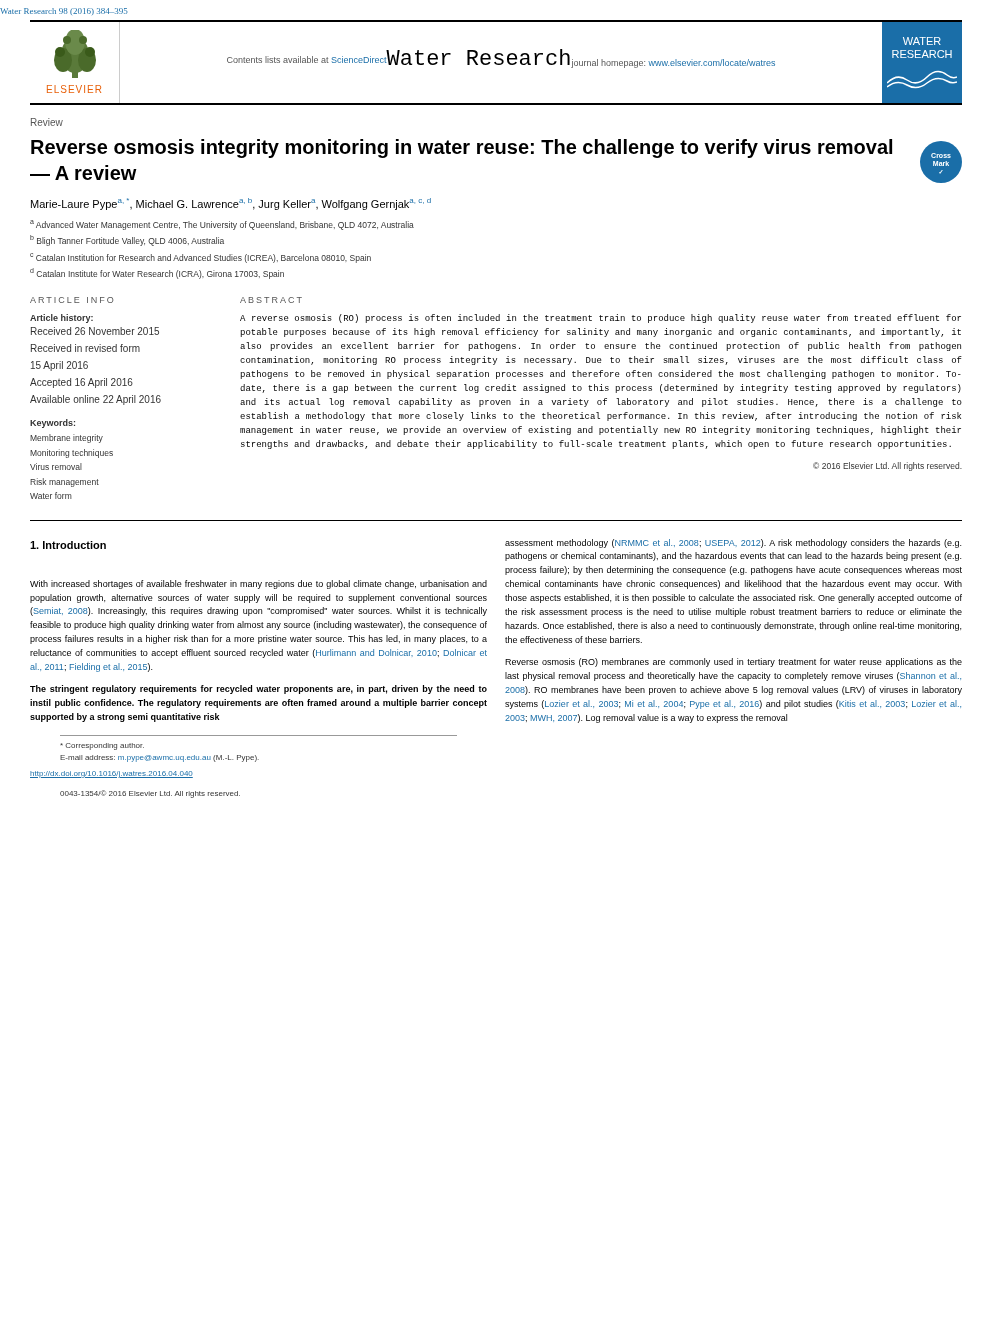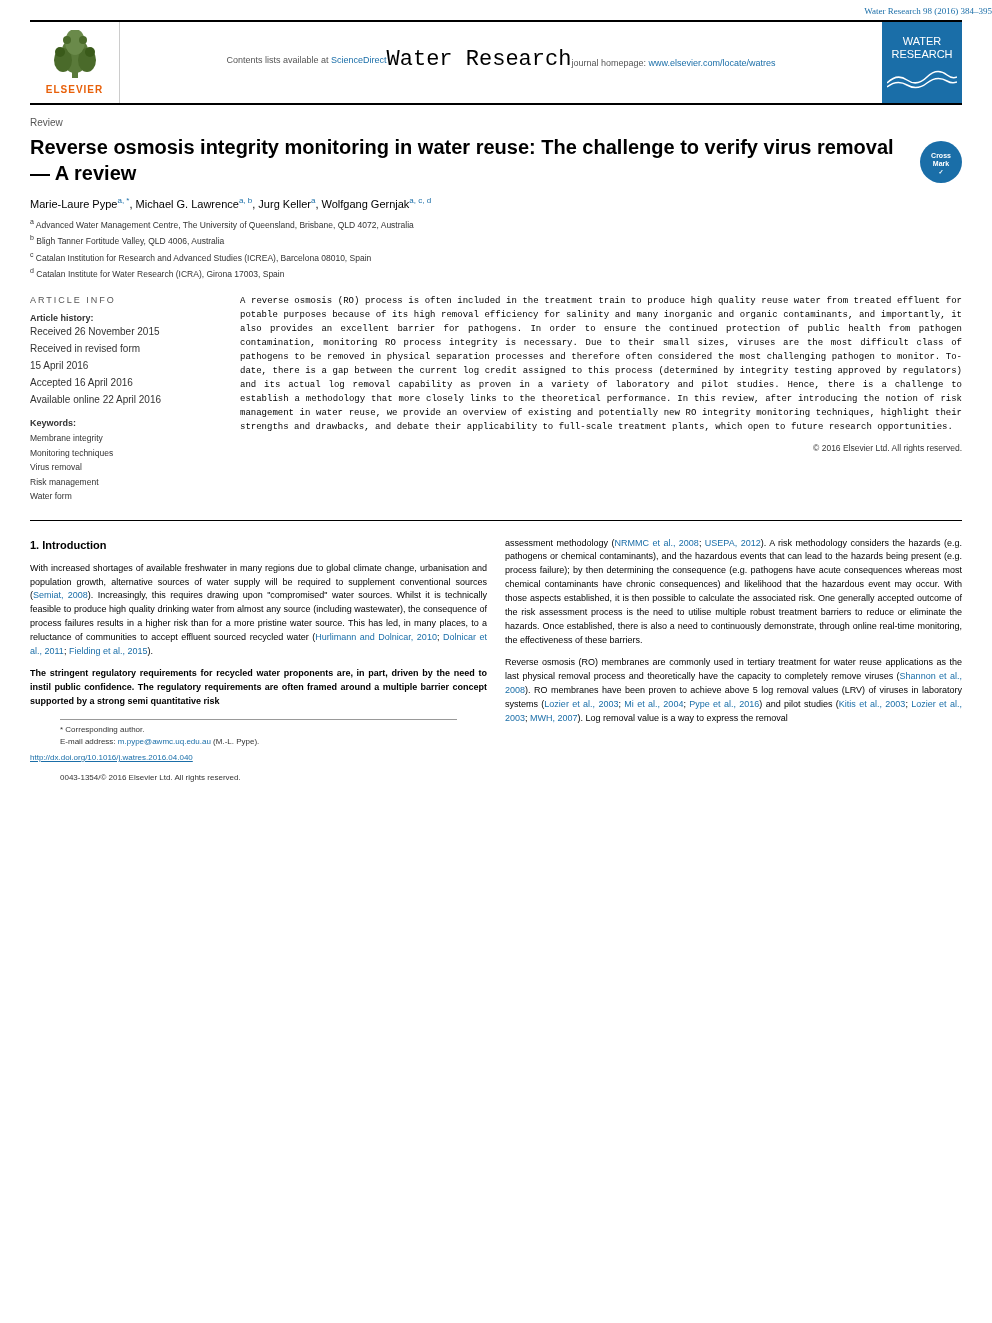--- a/index.html
+++ b/index.html
@@ -14,21 +14,21 @@
 
     .page-wrapper {
       width: 992px;
       min-height: 1323px;
       background: #fff;
       padding: 0;
     }
 
     
     .top-bar {
-      text-align: right;
+      text-align: left;
       padding: 6px 0 4px 0;
       font-size: 9px;
       color: #1a6ea8;
     }
 
     
     .journal-header {
       display: flex;
       align-items: stretch;
       border-top: 2px solid #000;
@@ -43,21 +43,21 @@
       flex-direction: column;
       align-items: center;
       justify-content: center;
       border-right: 1px solid #ccc;
       padding: 8px 5px;
     }
 
     .elsevier-wordmark {
       font-size: 10px;
       font-family: Arial, sans-serif;
-      font-weight: bold;
+      font-weight: normal;
       color: #e8600a;
       letter-spacing: 1px;
       margin-top: 4px;
     }
 
     .journal-center {
       flex: 1;
       display: flex;
       align-items: center;
       justify-content: center;
@@ -298,21 +298,21 @@
       font-family: Arial, sans-serif;
       color: #000;
       line-height: 1.55;
       text-align: justify;
     }
 
     .section-heading {
       font-size: 11px;
       font-weight: bold;
       font-family: Arial, sans-serif;
-      margin-bottom: 8px;
+      margin-bottom: 24px;
     }
 
     .body-para {
       margin-bottom: 8px;
       font-size: 9px;
       line-height: 1.55;
       text-align: justify;
     }
 
     .body-para .ref-link {
@@ -465,20 +465,21 @@
       <div class="keywords-list">
         <div>Membrane integrity</div>
         <div>Monitoring techniques</div>
         <div>Virus removal</div>
         <div>Risk management</div>
         <div>Water form</div>
       </div>
     </div>
 
     <div class="col-right">
+      <div class="abstract-header">ABSTRACT</div>
       <div class="abstract-text">A reverse osmosis (RO) process is often included in the treatment train to produce high quality reuse water from treated effluent for potable purposes because of its high removal efficiency for salinity and many inorganic and organic contaminants, and importantly, it also provides an excellent barrier for pathogens. In order to ensure the continued protection of public health from pathogen contamination, monitoring RO process integrity is necessary. Due to their small sizes, viruses are the most difficult class of pathogens to be removed in physical separation processes and therefore often considered the most challenging pathogen to monitor. To-date, there is a gap between the current log credit assigned to this process (determined by integrity testing approved by regulators) and its actual log removal capability as proven in a variety of laboratory and pilot studies. Hence, there is a challenge to establish a methodology that more closely links to the theoretical performance. In this review, after introducing the notion of risk management in water reuse, we provide an overview of existing and potentially new RO integrity monitoring techniques, highlight their strengths and drawbacks, and debate their applicability to full-scale treatment plants, which open to future research opportunities.</div>
       <div class="copyright-line">© 2016 Elsevier Ltd. All rights reserved.</div>
     </div>
   </div>
 
   <hr class="section-divider">
 
   <div class="body-two-col">
 
     <div class="body-col">

